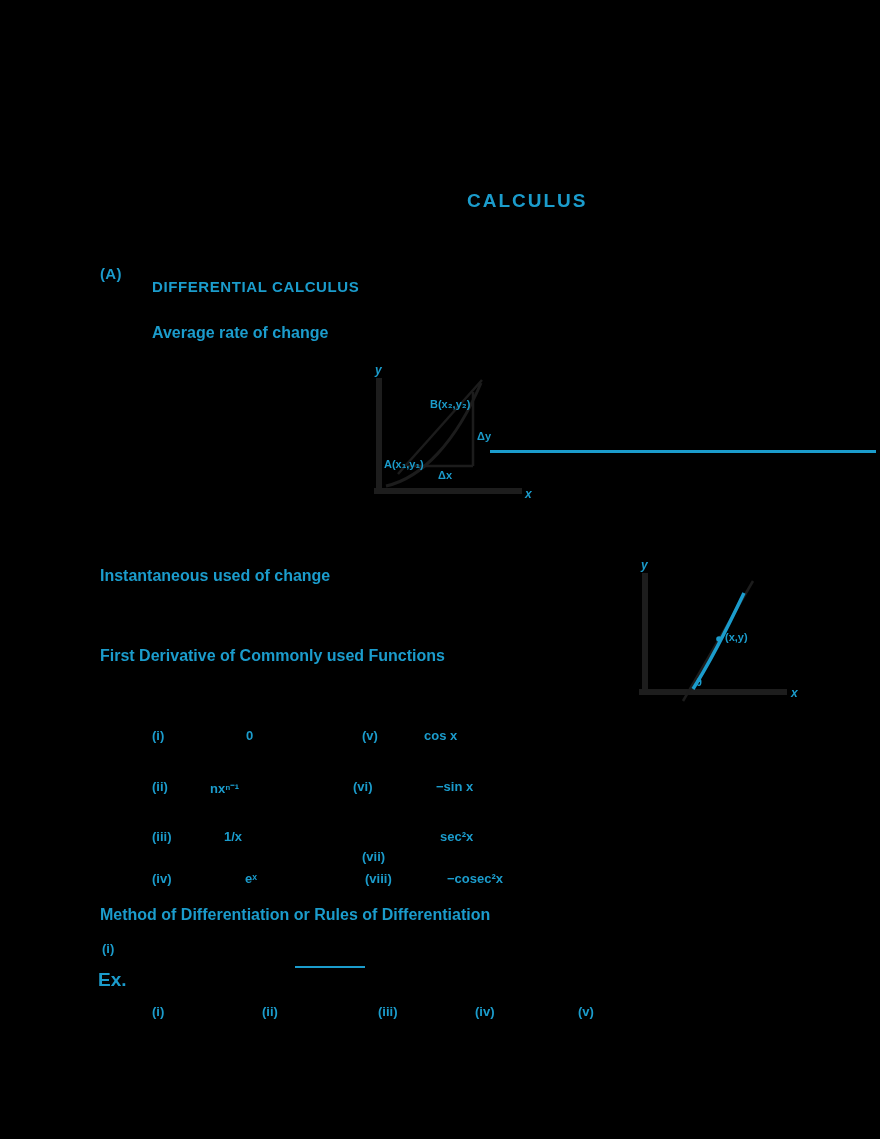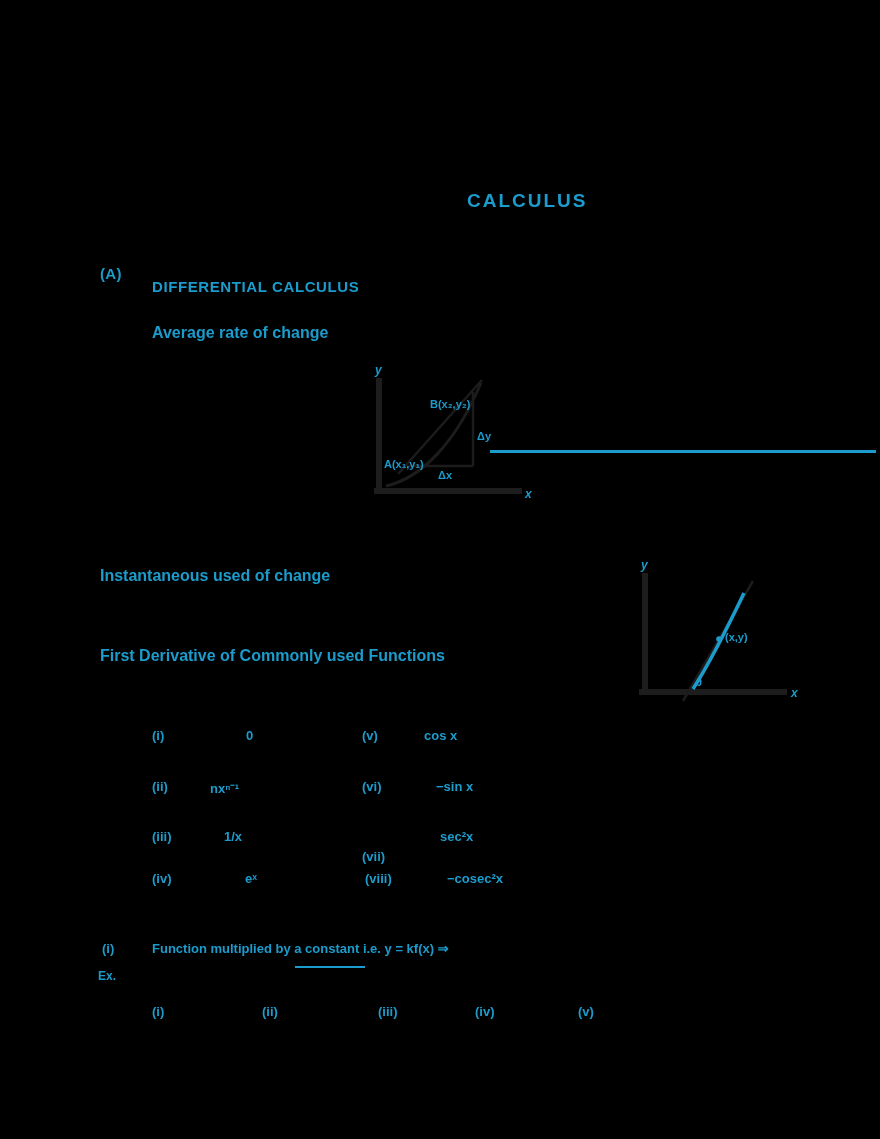--- a/index.html
+++ b/index.html
@@ -9,21 +9,21 @@
     color:var(--accent,#1b9ccc);
     border-radius:17px;
   }
   .abs{position:absolute;white-space:nowrap;}
   .title{font-size:19px;font-weight:bold;letter-spacing:2px;}
   .h1{font-size:15px;font-weight:bold;letter-spacing:.3px;}
   .h2{font-size:16px;font-weight:bold;}
   .num{font-size:13px;font-weight:bold;}
   .frag{font-size:13px;font-weight:bold;}
   .ruleline{font-size:13px;font-weight:bold;}
-  .exlabel{font-size:12px;font-weight:bold;}
+  .exlabel{font-size:19px;font-weight:bold;}
   .cyanbar{background:var(--accent,#1b9ccc);}
   svg text{font-family:"Liberation Sans",sans-serif;}
 </style>
 </head>
 <body>
 
 <div id="page">
 
   <div class="abs title" style="left:467px;top:190px;">CALCULUS</div>
 
@@ -72,36 +72,36 @@
 
   <div class="abs h2" style="left:100px;top:647px;">First Derivative of Commonly used Functions</div>
 
   <div class="abs num" style="left:152px;top:728px;">(i)</div>
   <div class="abs frag" style="left:246px;top:728px;">0</div>
   <div class="abs num" style="left:362px;top:728px;">(v)</div>
   <div class="abs frag" style="left:399px;top:728px;margin-left:25px;">cos x</div>
 
   <div class="abs num" style="left:152px;top:779px;">(ii)</div>
   <div class="abs frag" style="left:210px;top:779px;">nxⁿ⁻¹</div>
-  <div class="abs num" style="left:362px;top:779px;text-align:right;">(vi)</div>
+  <div class="abs num" style="left:353px;top:779px;text-align:right;">(vi)</div>
   <div class="abs frag" style="left:436px;top:779px;">−sin x</div>
 
   <div class="abs num" style="left:152px;top:829px;">(iii)</div>
   <div class="abs frag" style="left:224px;top:829px;">1/x</div>
   <div class="abs num" style="left:362px;top:829px;margin-top:20px;">(vii)</div>
   <div class="abs frag" style="left:440px;top:829px;">sec²x</div>
 
   <div class="abs num" style="left:152px;top:871px;">(iv)</div>
   <div class="abs frag" style="left:245px;top:871px;">eˣ</div>
   <div class="abs num" style="left:365px;top:871px;">(viii)</div>
   <div class="abs frag" style="left:447px;top:871px;">−cosec²x</div>
 
+  <div class="abs h2" style="left:100px;top:906px;">Method of Differentiation or Rules of Differentiation</div>
 
   <div class="abs ruleline" style="left:102px;top:941px;">(i)</div>
-  <div class="abs ruleline" style="left:152px;top:941px;">Function multiplied by a constant i.e. y = kf(x) ⇒</div>
 
   <div class="abs cyanbar" style="left:295px;top:966px;width:70px;height:2px;"></div>
 
   <div class="abs exlabel" style="left:98px;top:969px;">Ex.</div>
 
   <div class="abs num" style="left:152px;top:1004px;">(i)</div>
   <div class="abs num" style="left:262px;top:1004px;">(ii)</div>
   <div class="abs num" style="left:378px;top:1004px;">(iii)</div>
   <div class="abs num" style="left:475px;top:1004px;">(iv)</div>
   <div class="abs num" style="left:578px;top:1004px;">(v)</div>

